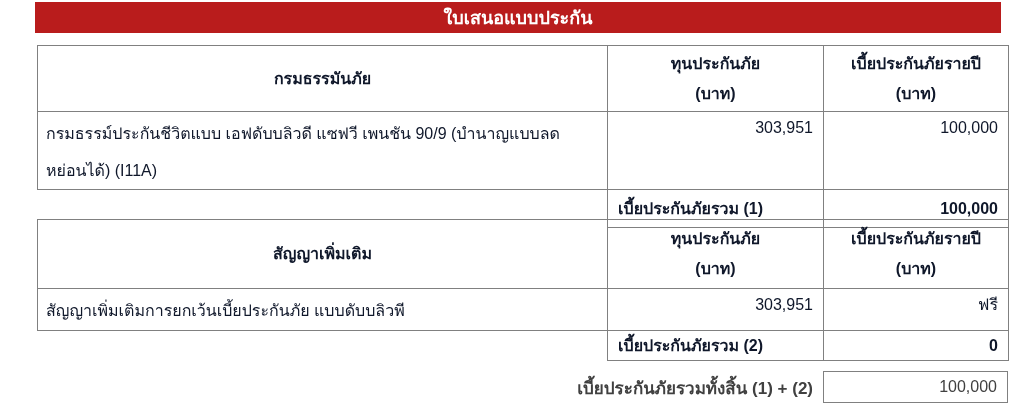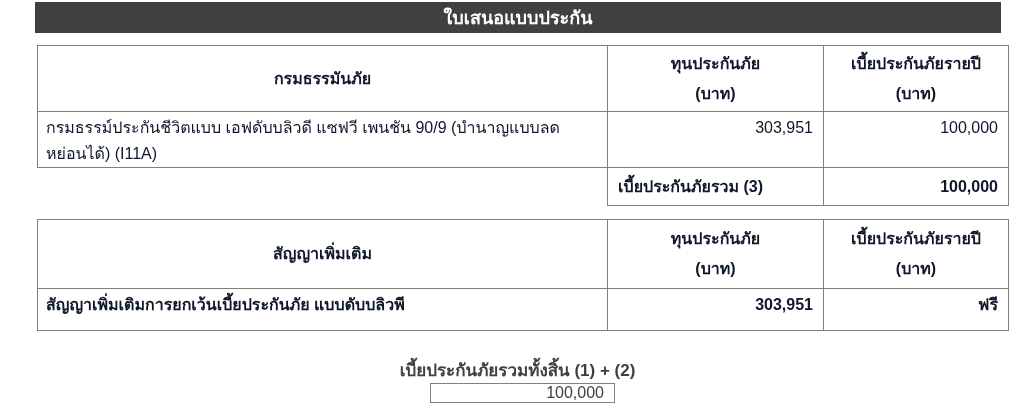--- a/index.html
+++ b/index.html
@@ -44,31 +44,31 @@
     vertical-align: middle;
     line-height: 30px;
   }
   .t1 td.head { height: 66px; }
   .t2 td.head { height: 69px; }
 
   td.name-cell {
     text-align: left;
     vertical-align: top;
     padding: 3px 8px 0 8px;
-    line-height: 26px;
+    line-height: 37px;
   }
   td.num-cell {
     text-align: right;
     vertical-align: top;
     padding: 3px 10px 0 0;
     line-height: 26px;
     margin-top: 41px;
   }
   .t1 td.data { height: 50px; }
-  .t2 td.data { height: 42px; font-weight: bold; }
+  .t2 td.data { height: 42px; }
 
   td.ghost { border: none; background: transparent; }
 
   td.subtotal-label {
     font-weight: bold;
     text-align: left;
     vertical-align: middle;
     padding-left: 10px;
   }
   td.subtotal-value {
@@ -76,39 +76,39 @@
     text-align: right;
     vertical-align: middle;
     padding-right: 10px;
   }
   .t1 td.sub { height: 38px; }
   .t2 td.sub { height: 30px; }
 
   .total-row {
     position: absolute; left: 37px; top: 371px;
     width: 971px; height: 32px;
-    display: flex; align-items: center; justify-content: flex-end; flex-direction: column;
+    display: flex; align-items: center; justify-content: flex-end;
   }
   .total-label {
     font-size: 17px; font-weight: bold;
     margin-right: 10px;
     white-space: nowrap;
   }
   .total-box {
     width: 185px; height: 32px;
     border: 1px solid #808080;
     display: flex; align-items: center; justify-content: flex-end;
     padding-right: 10px;
     font-size: 16px;
   }
 </style>
 </head>
 <body>
 
-<div class="title-bar" style="background: #404040;">
+<div class="title-bar" style="background: #b91c1c;">
   <span>ใบเสนอแบบประกัน</span>
 </div>
 
 <table class="quote t1">
   <colgroup>
     <col style="width:570px">
       <col style="width:216px">
       <col style="width:185px">
   </colgroup>
   <tbody>
@@ -123,21 +123,21 @@
       <div>(บาท)</div>
     </td>
   </tr>
   <tr>
     <td class="name-cell data">กรมธรรม์ประกันชีวิตแบบ เอฟดับบลิวดี แซฟวี เพนชัน 90/9 (บำนาญแบบลดหย่อนได้) (I11A)</td>
     <td class="num-cell data">303,951</td>
     <td class="num-cell data">100,000</td>
   </tr>
   <tr>
     <td class="ghost sub"></td>
-    <td class="subtotal-label sub">เบี้ยประกันภัยรวม (3)</td>
+    <td class="subtotal-label sub">เบี้ยประกันภัยรวม (1)</td>
     <td class="subtotal-value sub">100,000</td>
   </tr>
 </tbody>
   </table>
 
 <table class="quote t2">
   <colgroup>
     <col style="width:570px">
       <col style="width:216px">
       <col style="width:185px">
@@ -152,20 +152,25 @@
     <td class="head">
       <div>เบี้ยประกันภัยรายปี</div>
       <div>(บาท)</div>
     </td>
   </tr>
   <tr>
     <td class="name-cell data">สัญญาเพิ่มเติมการยกเว้นเบี้ยประกันภัย แบบดับบลิวพี</td>
     <td class="num-cell data">303,951</td>
     <td class="num-cell data">ฟรี</td>
   </tr>
+  <tr>
+    <td class="ghost sub"></td>
+    <td class="subtotal-label sub">เบี้ยประกันภัยรวม (2)</td>
+    <td class="subtotal-value sub">0</td>
+  </tr>
 </tbody>
   </table>
 
 <div class="total-row">
   <div class="total-label">เบี้ยประกันภัยรวมทั้งสิ้น (1) + (2)</div>
   <div class="total-box">
     <span>100,000</span>
   </div>
 </div>
 

